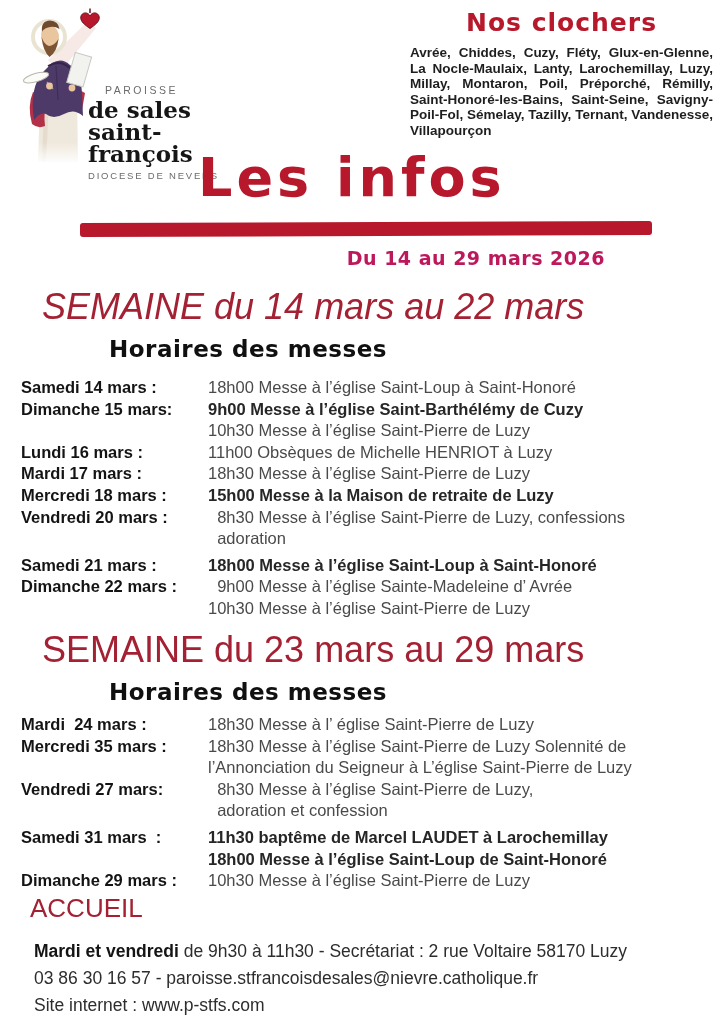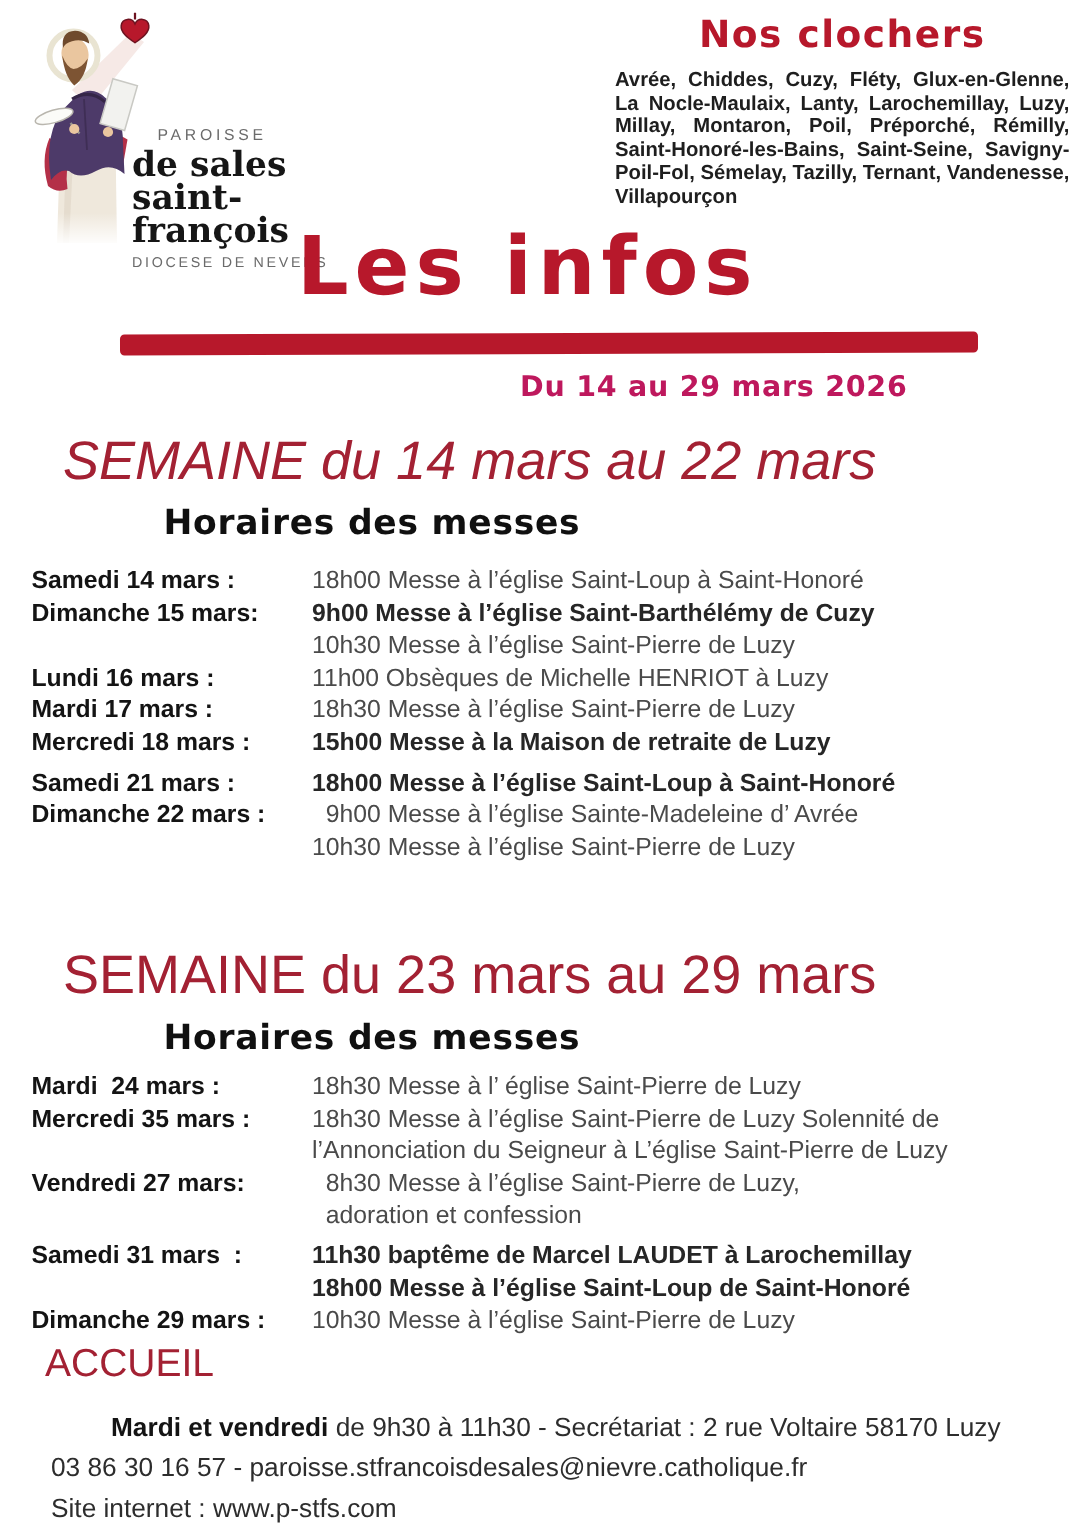--- a/index.html
+++ b/index.html
@@ -39,21 +39,21 @@
   .srow{display:flex;}
   .srow.gap{margin-top:5px;}
   .slabel{flex:0 0 187px;font-weight:bold;color:#141414;white-space:pre;}
   .sdesc{flex:1;color:#4a4a4a;white-space:pre-wrap;}
   .srow.sb .sdesc{font-weight:600;color:#262626;}
 
   
   .accueil-heading{position:absolute;left:30px;top:893px;font-size:26px;font-weight:400;color:#a32133;}
   .accueil-lines{position:absolute;left:34px;top:938px;width:660px;font-size:17.5px;
                  line-height:27px;color:#2d2d2d;}
-  .accueil-bold{font-weight:bold;color:#141414;margin-left:40px;}
+  .accueil-bold{font-weight:bold;color:#141414;}
 </style>
 </head>
 <body>
 
 <div class="page">
 
   <div class="saint-figure">
     <svg viewBox="0 0 100 160" width="100" height="160" xmlns="http://www.w3.org/2000/svg">
       <defs>
         <linearGradient id="fade" x1="0" y1="0" x2="0" y2="1">
@@ -137,20 +137,25 @@
       <div class="sdesc">11h00 Obsèques de Michelle HENRIOT à Luzy</div>
     </div>
     <div class="srow">
       <div class="slabel">Mardi 17 mars :</div>
       <div class="sdesc">18h30 Messe à l’église Saint-Pierre de Luzy</div>
     </div>
     <div class="srow sb">
       <div class="slabel">Mercredi 18 mars :</div>
       <div class="sdesc">15h00 Messe à la Maison de retraite de Luzy</div>
     </div>
+    <div class="srow">
+      <div class="slabel">Vendredi 20 mars :</div>
+      <div class="sdesc">  8h30 Messe à l’église Saint-Pierre de Luzy, confessions
+  adoration</div>
+    </div>
     <div class="srow sb gap">
       <div class="slabel">Samedi 21 mars :</div>
       <div class="sdesc">18h00 Messe à l’église Saint-Loup à Saint-Honoré</div>
     </div>
     <div class="srow">
       <div class="slabel">Dimanche 22 mars :</div>
       <div class="sdesc">  9h00 Messe à l’église Sainte-Madeleine d’ Avrée
 10h30 Messe à l’église Saint-Pierre de Luzy</div>
     </div>
   </div>

